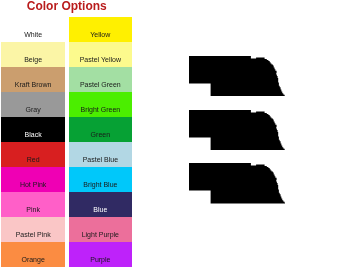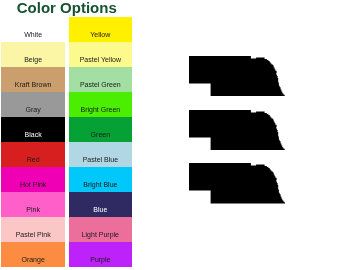--- a/index.html
+++ b/index.html
@@ -1,17 +1,17 @@
 <!DOCTYPE html>
 <html><head>
 <meta charset="utf-8">
 <style>
   html,body{margin:0;padding:0;}
   body{width:340px;height:270px;background:#ffffff;font-family:"Liberation Sans",sans-serif;overflow:hidden;position:relative;}
-  #title{position:absolute;left:1.4px;top:-1.1px;width:130.7px;text-align:center;font-size:15px;font-weight:bold;color:#14532d;}
+  #title{position:absolute;left:1.4px;top:-1.1px;width:130.7px;text-align:center;font-size:12px;font-weight:bold;color:#b91c1c;}
   .col{position:absolute;width:63.5px;}
   #colL{left:1.4px;top:16.7px;}
   #colR{left:68.6px;top:16.7px;}
     .sw{height:25px;position:relative;font-size:7px;color:#1a1a1a;}
   .sw span{position:absolute;left:0;right:0;top:5.5px;text-align:center;line-height:25px;}
   #maps{position:absolute;left:188.6px;top:55.8px;}
   .map{display:block;margin-bottom:13.45px;}
 </style>
 </head>
 <body>

